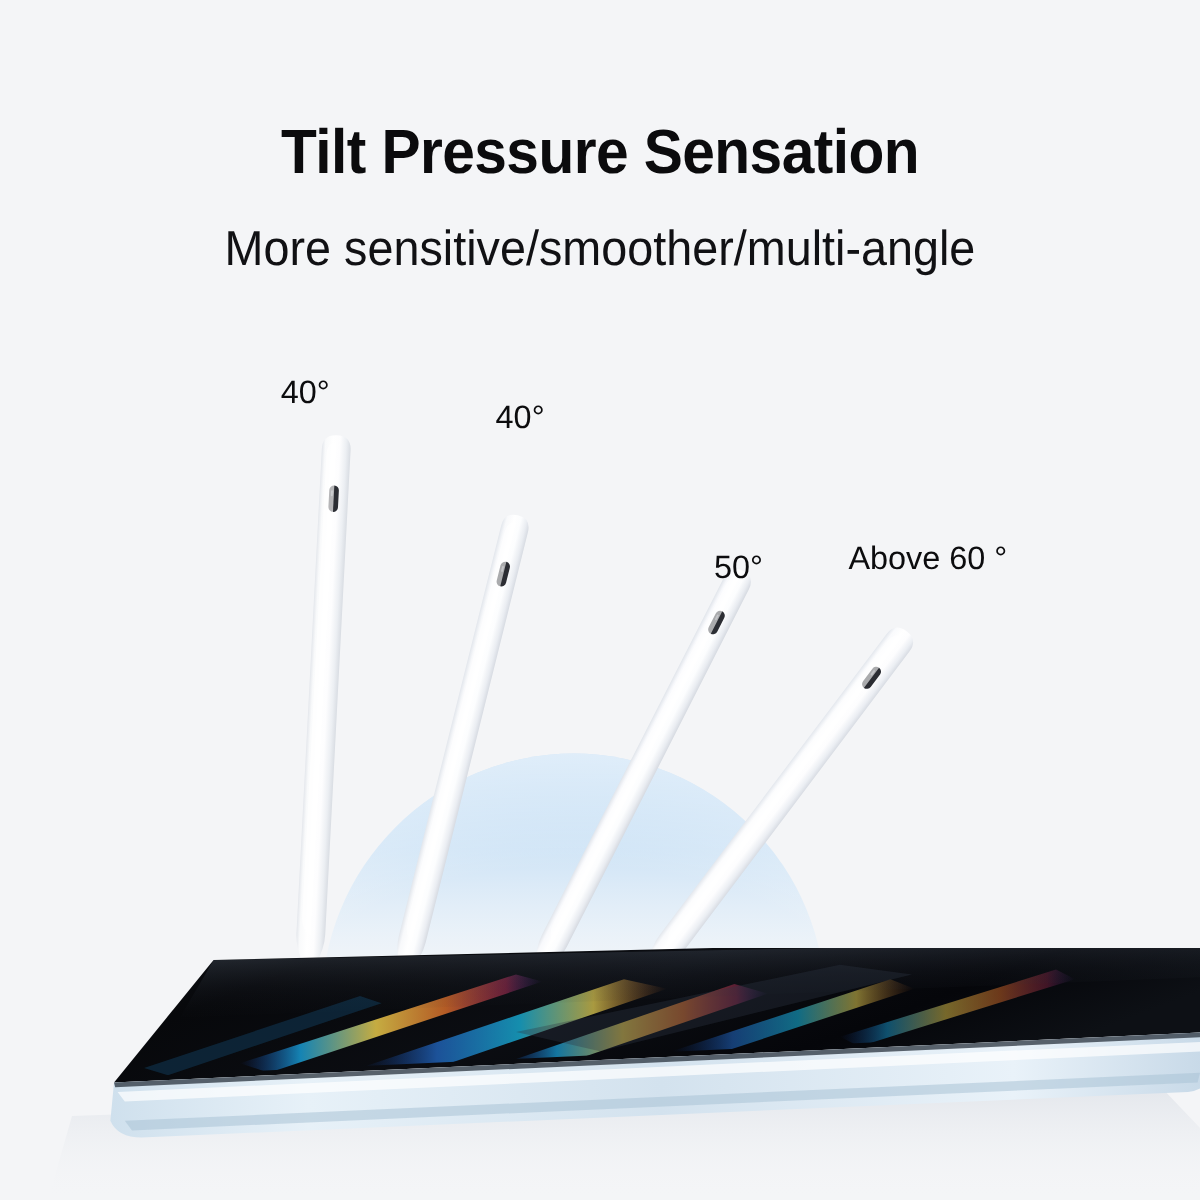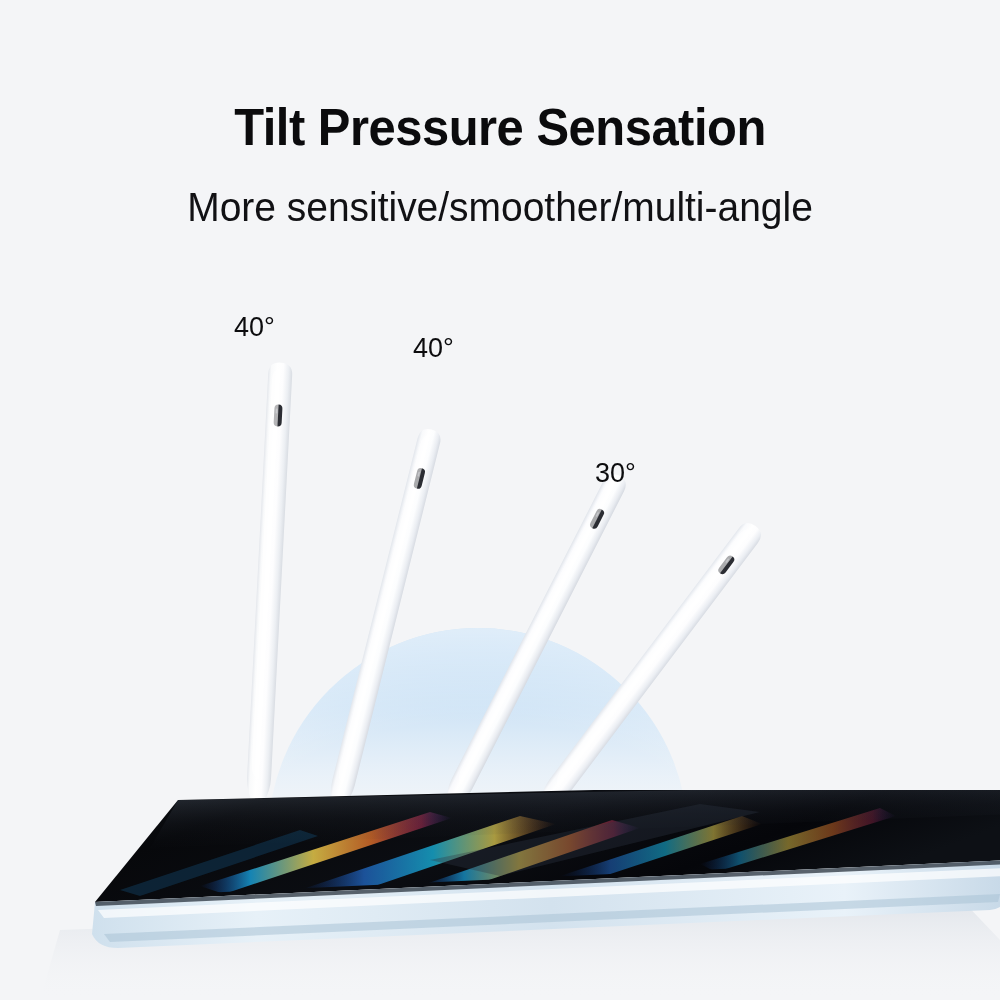--- a/index.html
+++ b/index.html
@@ -247,18 +247,19 @@
 
     <path d="M 95,112 L 1010,70 L 1010,104 Q 1006,118 990,120 L 118,158 Q 98,158 92,144 Z" fill="url(#bezelGrad)"></path>
     <path d="M 98,120 L 1006,78 L 1006,86 L 104,128 Z" fill="#ffffff" opacity="0.7"></path>
     <path d="M 104,144 L 1000,104 L 998,112 L 110,152 Z" fill="#a9c2d6" opacity="0.55"></path>
 
     <path d="M 95,112 L 1010,70 L 1010,74 L 96,116 Z" fill="#2a333d" opacity="0.75"></path>
   </svg>
 
   <div class="angle-label" style="left:234px; top:312px;">40°</div>
   <div class="angle-label" style="left:413px; top:333px;">40°</div>
-  <div class="angle-label" style="left:595px; top:458px;">30°</div>
+  <div class="angle-label" style="left:595px; top:458px;">50°</div>
+  <div class="angle-label" style="left:707px; top:450px;">Above 60 °</div>
 
   <div id="title">Tilt Pressure Sensation</div>
   <div id="subtitle">More sensitive/smoother/multi-angle</div>
 
 </div>
 
 </body></html>

